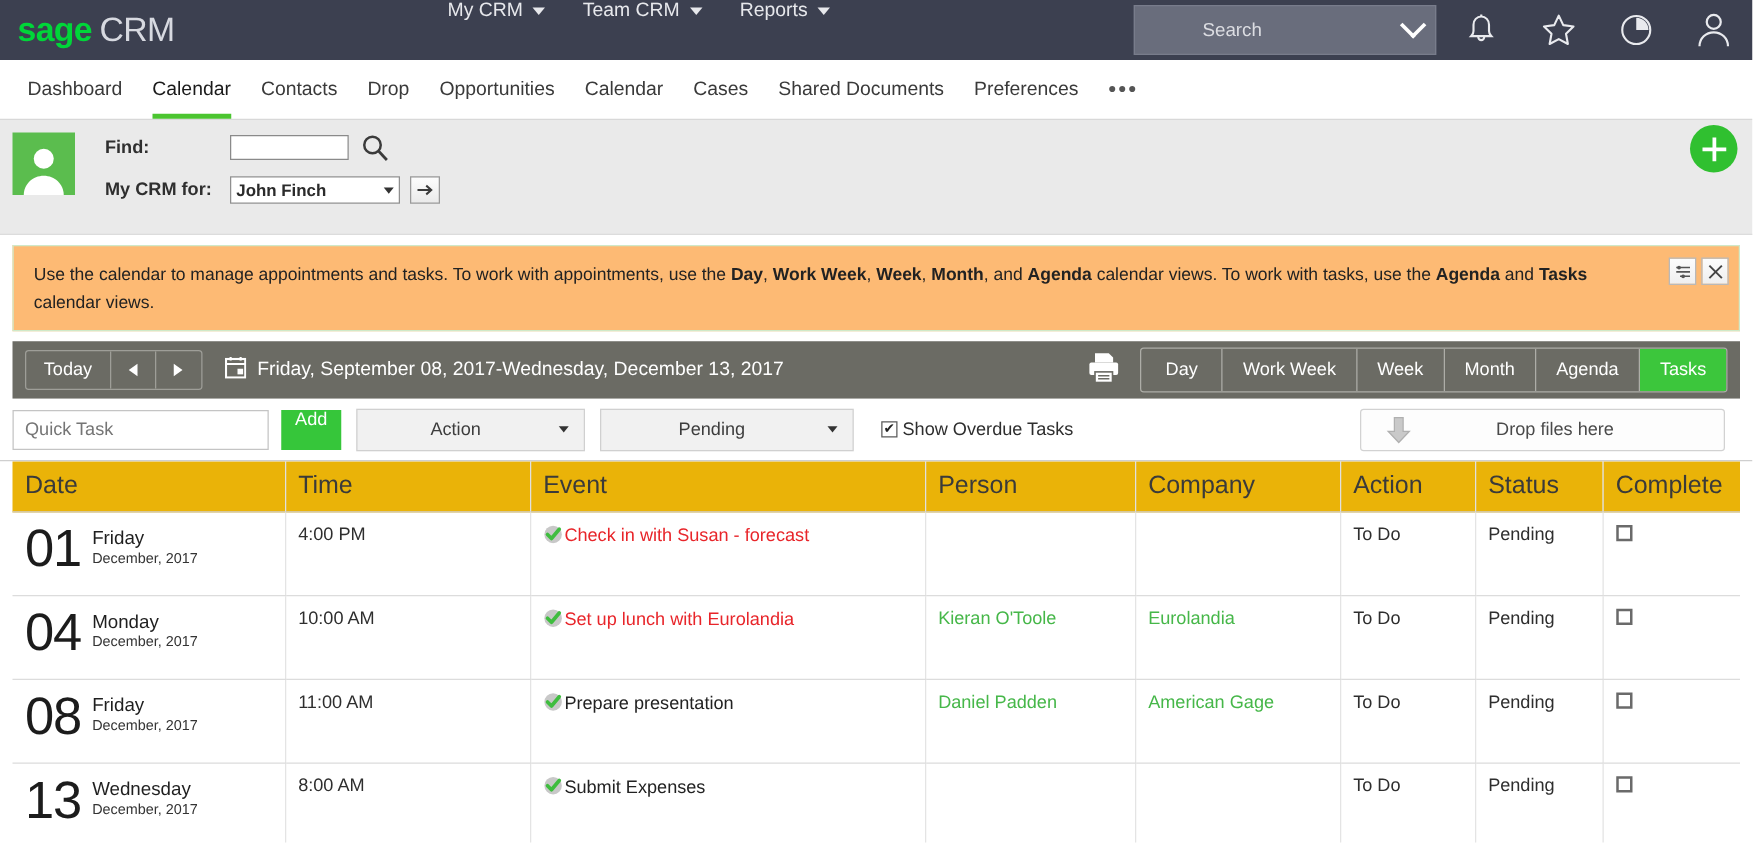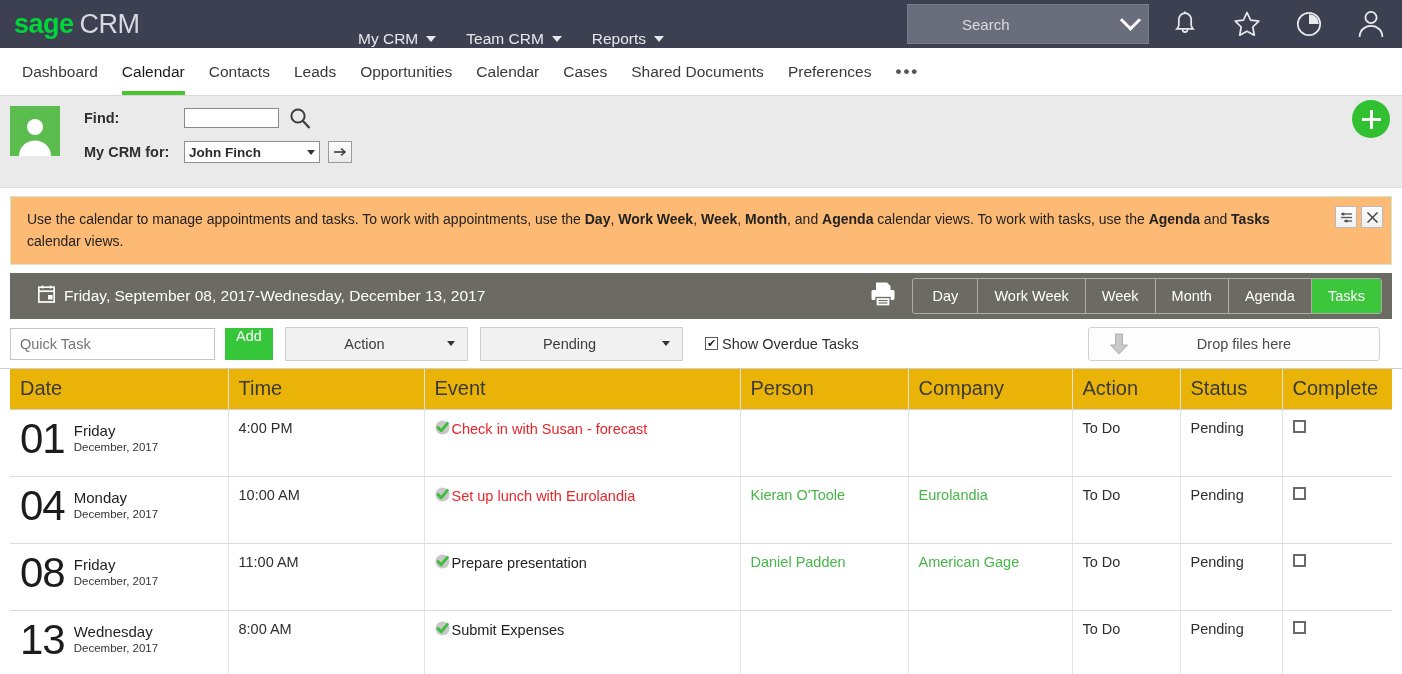--- a/index.html
+++ b/index.html
@@ -25,21 +25,21 @@
     font-size: 27px;
     letter-spacing: -0.5px;
     white-space: nowrap;
   }
   .logo .sage { color: #00d639; font-weight: bold; }
   .logo .crm { color: #d7d9e0; font-weight: normal; margin-left: 6px; }
 
   .topmenu {
     position: absolute;
     left: 358px; top: 0; height: 48px;
-    display: flex; align-items: flex-end; gap: 30px;
+    display: flex; align-items: flex-start; gap: 30px;
   }
   .topmenu-item {
     color: #e7e8ec;
     font-size: 15.5px;
     display: flex; align-items: center; gap: 8px;
     cursor: pointer; white-space: nowrap;
   }
   .caret-dn {
     width: 0; height: 0;
     border-left: 5px solid transparent;
@@ -419,21 +419,21 @@
   <div class="modnav-item">
       <span>Dashboard</span>
     </div>
   <div class="modnav-item active">
       <span>Calendar</span>
     </div>
   <div class="modnav-item">
       <span>Contacts</span>
     </div>
   <div class="modnav-item">
-      <span>Leads</span>
+      <span>Drop</span>
     </div>
   <div class="modnav-item">
       <span>Opportunities</span>
     </div>
   <div class="modnav-item">
       <span>Calendar</span>
     </div>
   <div class="modnav-item">
       <span>Cases</span>
     </div>
@@ -502,20 +502,31 @@
             <line x1="1.5" y1="1.5" x2="11.5" y2="11.5" stroke="#444" stroke-width="1.5"></line>
             <line x1="11.5" y1="1.5" x2="1.5" y2="11.5" stroke="#444" stroke-width="1.5"></line>
           </svg>
       </div>
     </div>
   </div>
 </div>
 
 <div class="toolwrap">
   <div class="darkbar">
+    <div class="btngroup">
+      <div>
+          <span>Today</span>
+        </div>
+      <div class="arrbtn">
+          <span class="tri-l"></span>
+        </div>
+      <div class="arrbtn">
+          <span class="tri-r"></span>
+        </div>
+    </div>
 
     <div class="daterange">
       <span>
         <svg width="17" height="18" viewBox="0 0 17 18">
             <rect x="0.8" y="2.2" width="15.4" height="14.8" fill="none" stroke="#ffffff" stroke-width="1.7"></rect>
             <line x1="0.8" y1="6.2" x2="16.2" y2="6.2" stroke="#ffffff" stroke-width="1.7"></line>
             <rect x="10" y="10" width="4.5" height="4.5" fill="#ffffff"></rect>
             <line x1="4.5" y1="0.6" x2="4.5" y2="3.4" stroke="#ffffff" stroke-width="1.7"></line>
             <line x1="12.5" y1="0.6" x2="12.5" y2="3.4" stroke="#ffffff" stroke-width="1.7"></line>
           </svg>

